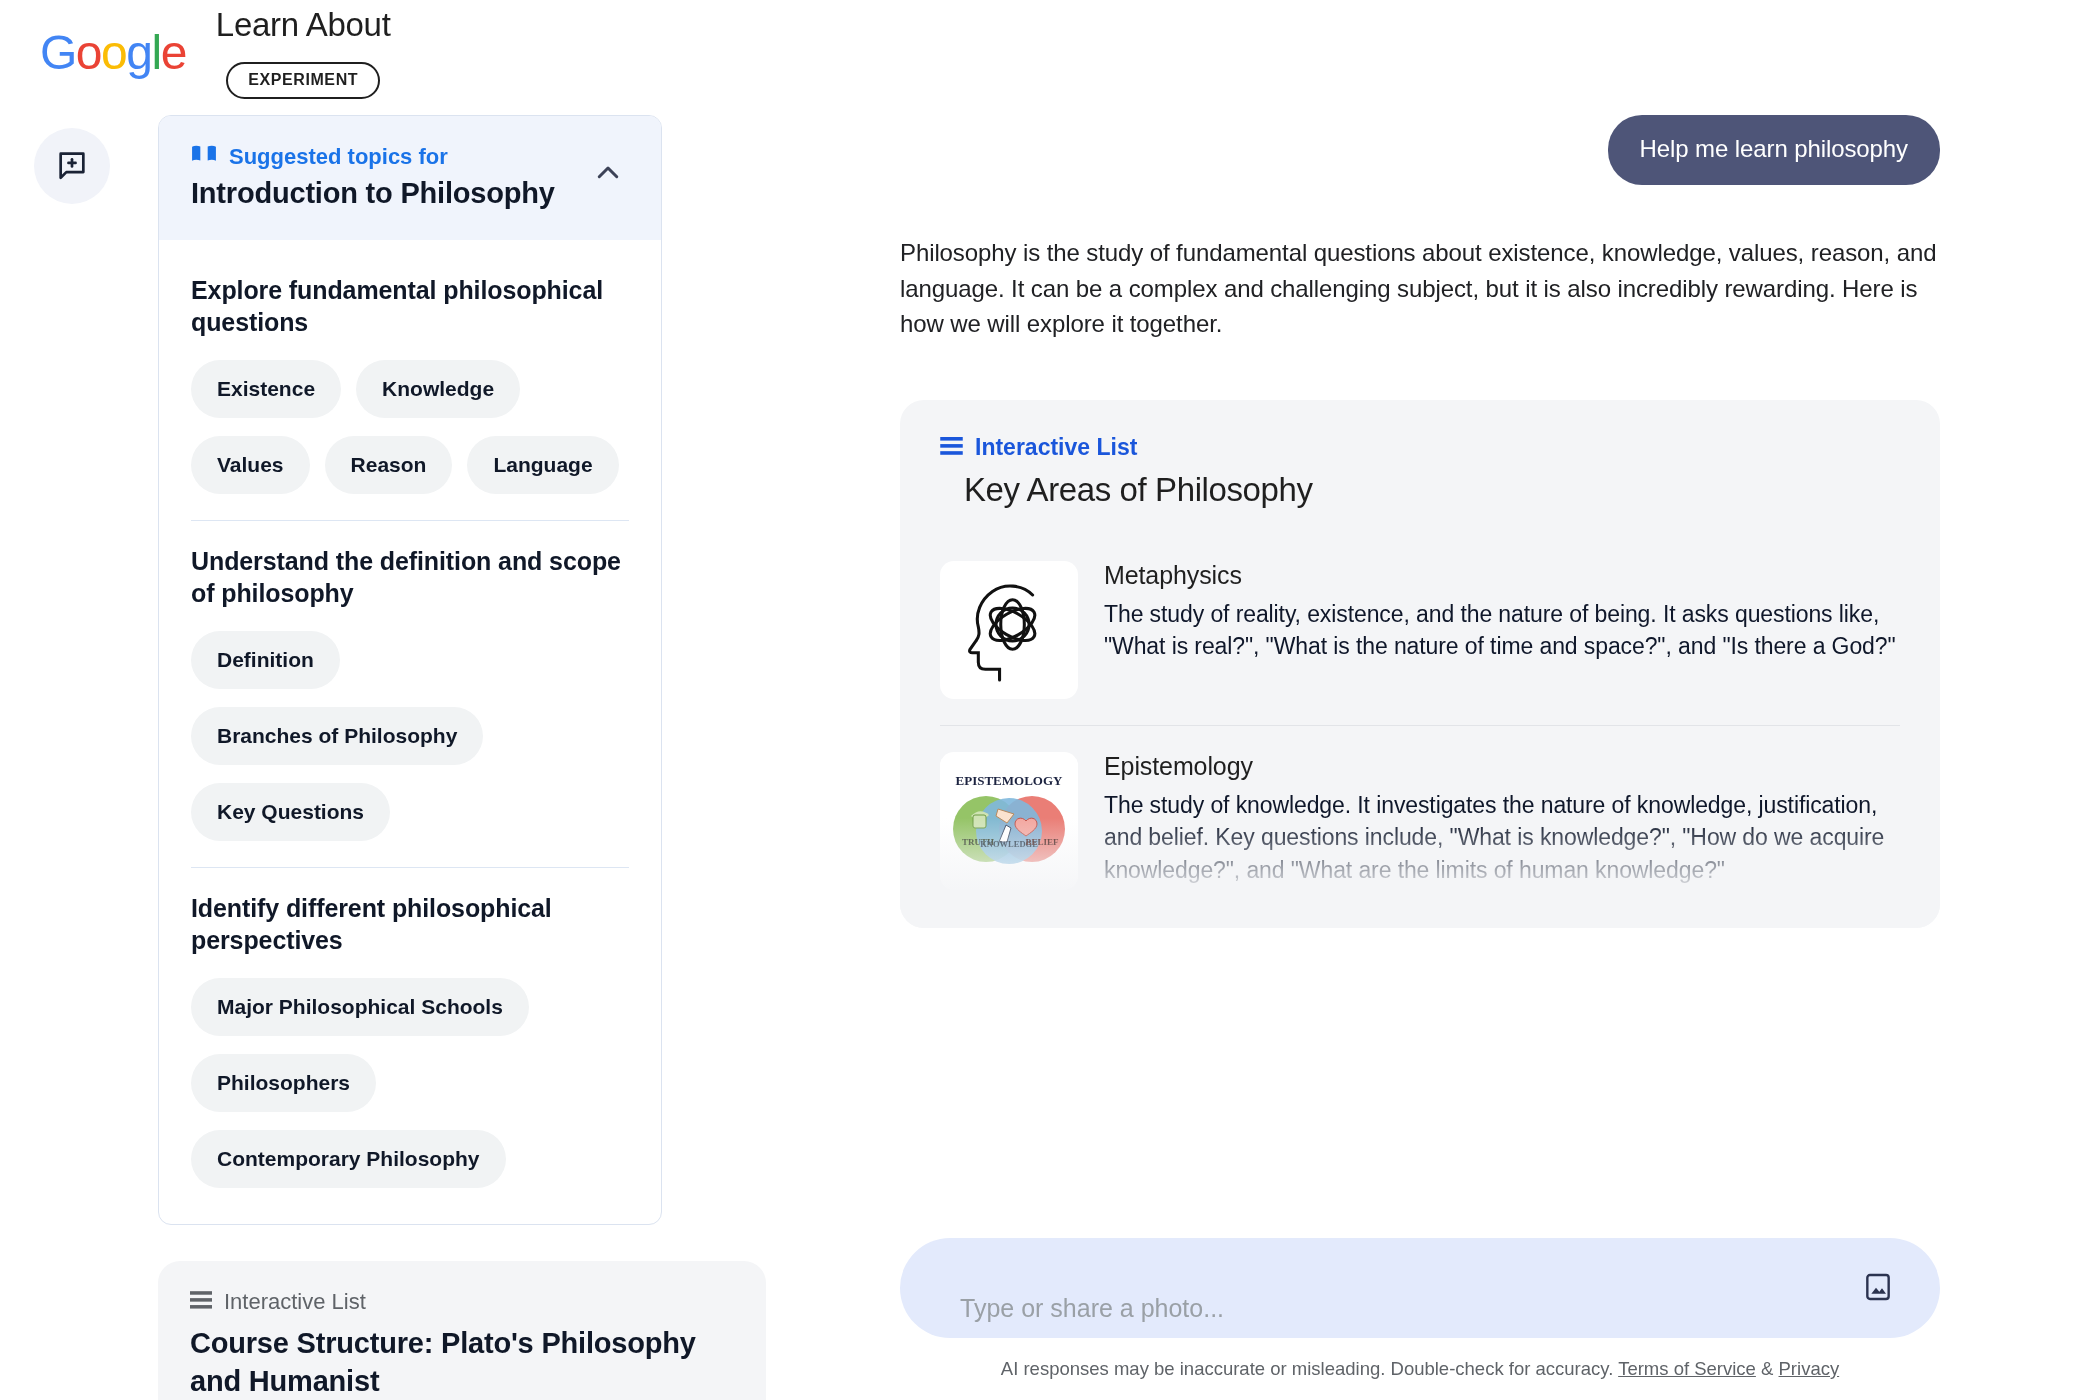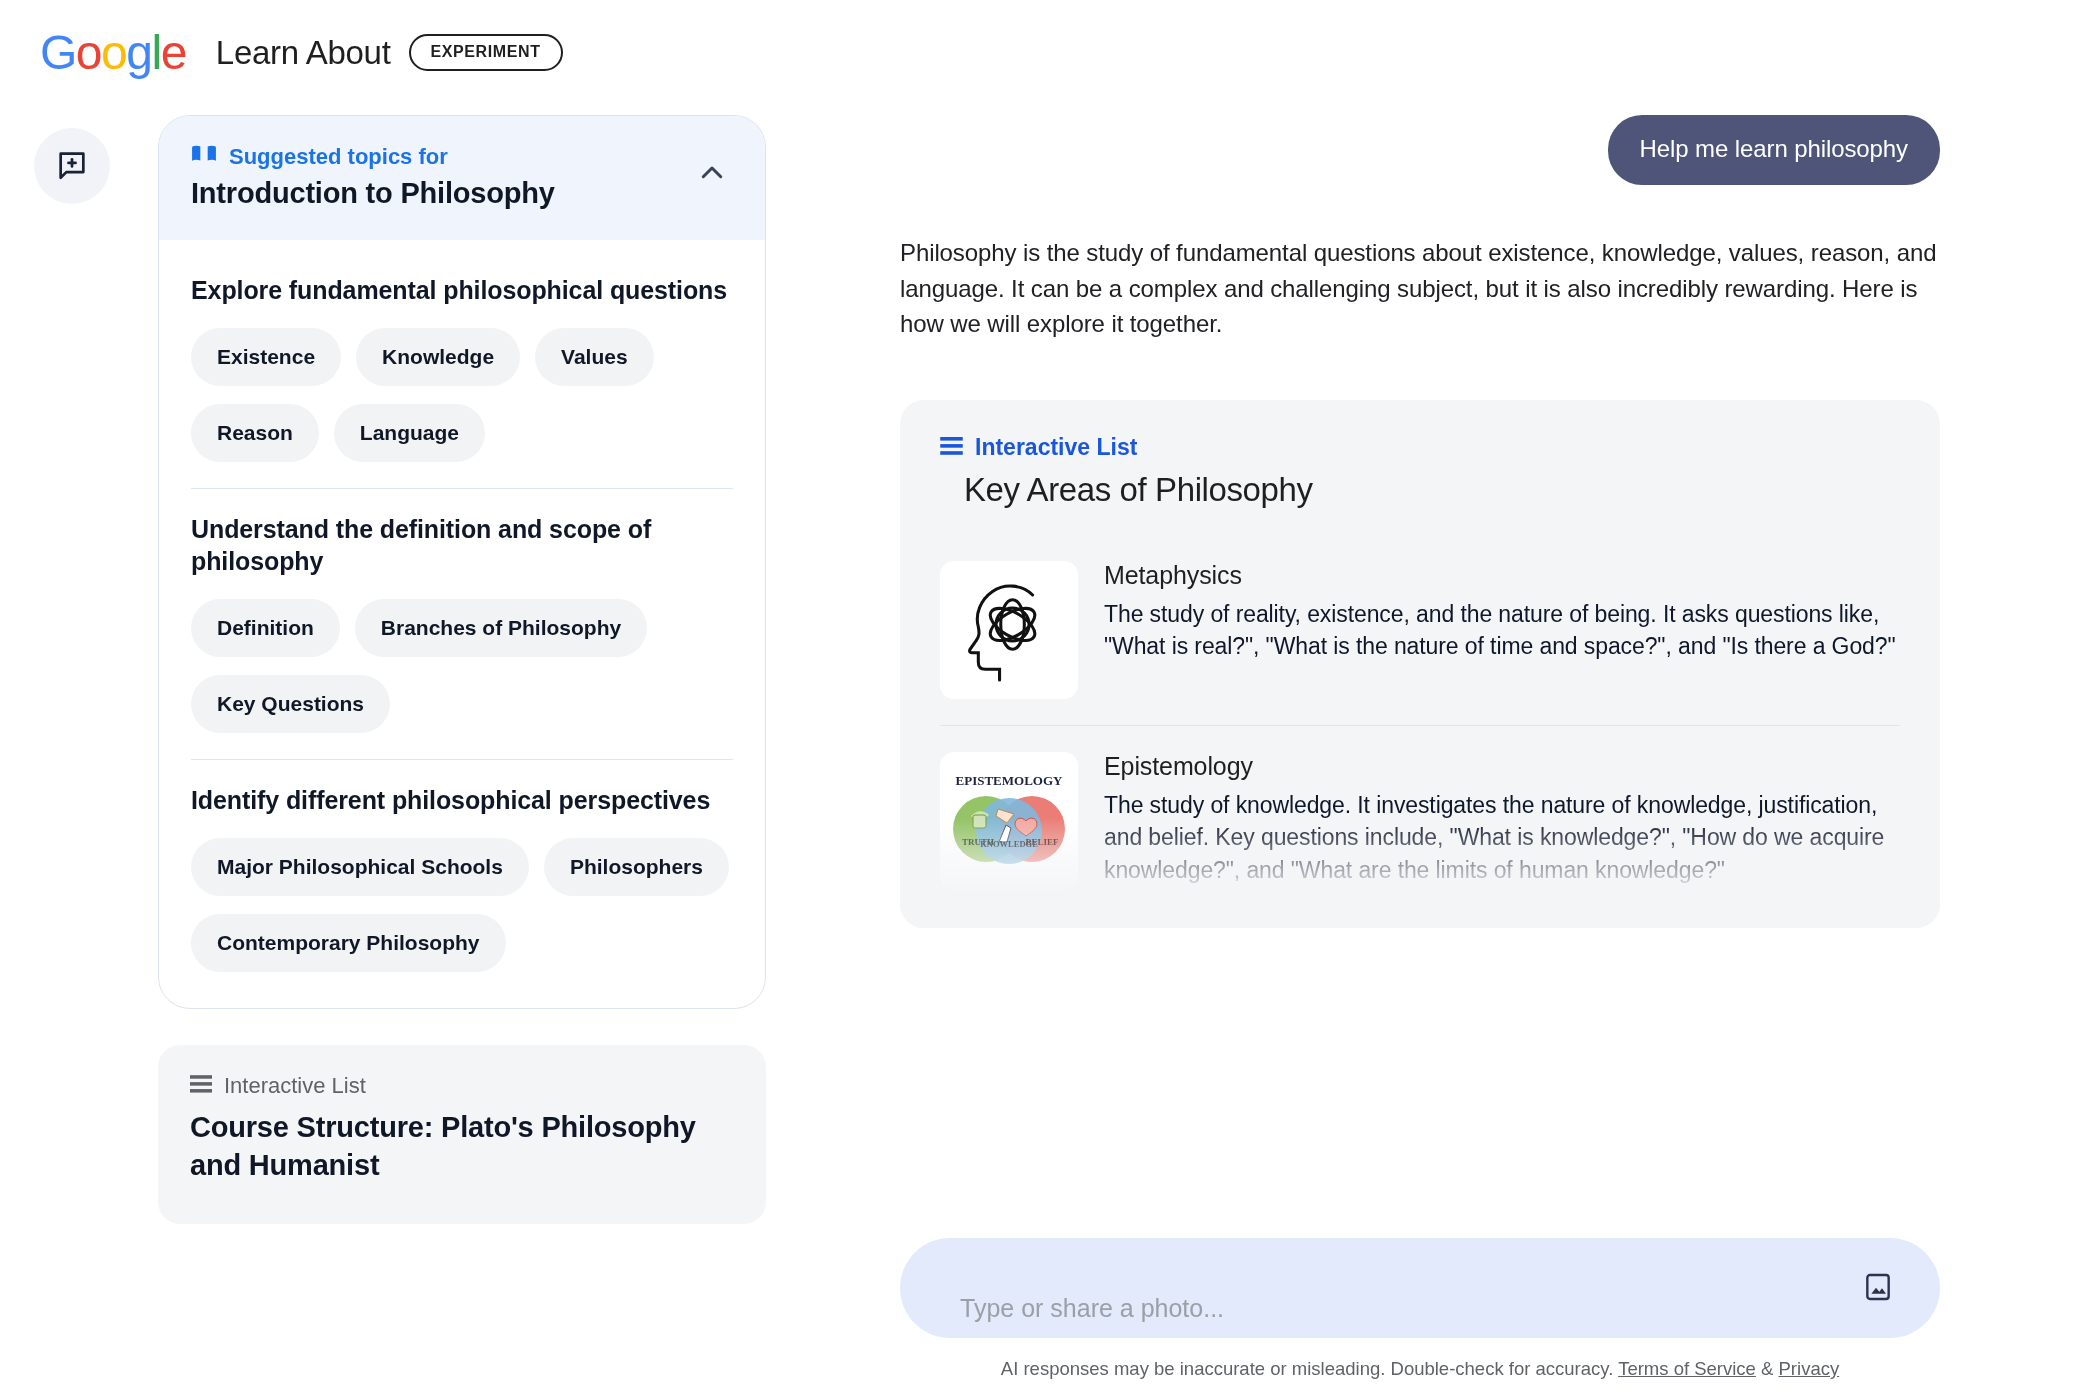--- a/index.html
+++ b/index.html
@@ -15,21 +15,21 @@
     position: absolute; top: 0; left: 0;
     width: 1758px; height: 105px;
     display: flex; align-items: center;
     padding-left: 40px; gap: 30px;
   }
   .g-logo { font-size: 48px; letter-spacing: -1.5px; font-weight: 400; }
   .g-logo .b { color: #4285F4; }
   .g-logo .r { color: #EA4335; }
   .g-logo .y { color: #FBBC05; }
   .g-logo .g { color: #34A853; }
-  .brand-row { display: flex; align-items: center; gap: 18px; }
+  .brand-row { display: flex; align-items: center; gap: 18px; flex-direction: column; }
   .brand-title { font-size: 33px; color: #1f1f1f; letter-spacing: -0.3px; }
   .exp-badge {
     border: 2px solid #1f1f1f; border-radius: 40px;
     padding: 7px 20px 8px; font-size: 16px; font-weight: 700;
     letter-spacing: 0.6px; color: #1f1f1f;
   }
 
   
   .rail { position: absolute; left: 34px; top: 128px; }
   .rail-btn {
@@ -38,22 +38,22 @@
     justify-content: center; border: none; cursor: pointer;
   }
 
   
   .sidebar {
     position: absolute; left: 158px; top: 115px;
     width: 608px; height: 1290px;
     overflow: hidden;
   }
   .topics-card {
-    width: 608px; border: 1px solid #dbe3f0;
-    border-radius: 32px; background: #ffffff; overflow: hidden;
+    width: 504px; border: 1px solid #dbe3f0;
+    border-radius: 13px; background: #ffffff; overflow: hidden;
   }
   .topics-head {
     background: #f0f4fc; padding: 28px 32px 30px;
     display: flex; justify-content: space-between; align-items: flex-start;
   }
   .topics-kicker {
     display: flex; align-items: center; gap: 12px;
     color: #1a73e8; font-size: 22px; font-weight: 700;
     margin-bottom: 7px;
   }

